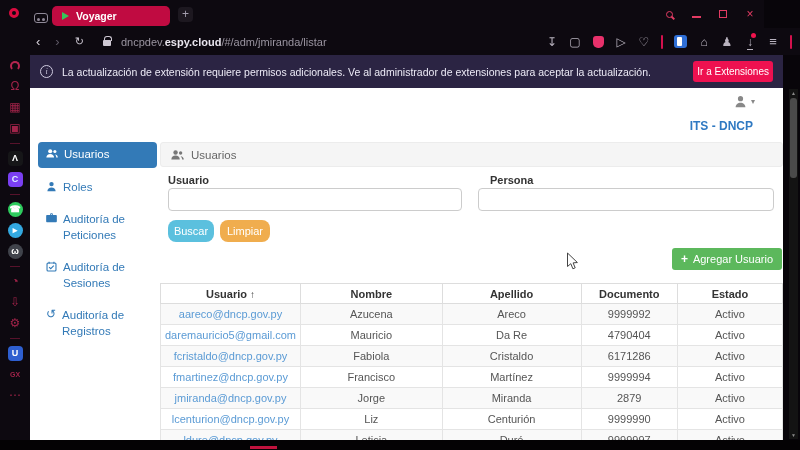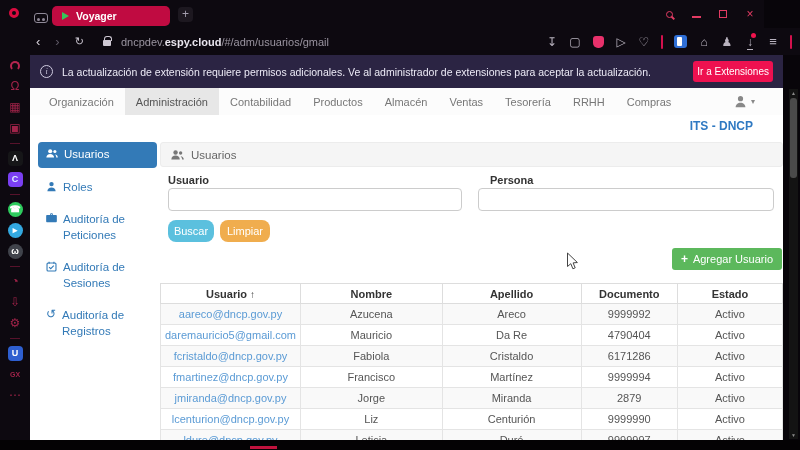--- a/index.html
+++ b/index.html
@@ -130,21 +130,21 @@
         </span>
         <span class="wc closex">×</span>
       </div>
   </div>
 
   <div id="urlbar">
     <span class="nav-ic back">‹</span>
     <span class="nav-ic fwd">›</span>
     <span class="nav-ic reload">↻</span>
     <span class="lock"></span>
-    <span id="urltext"><span class="url-dim">dncpdev.</span><span class="url-host">espy.cloud</span><span class="url-dim">/#/adm/usuarios/gmail</span></span>
+    <span id="urltext"><span class="url-dim">dncpdev.</span><span class="url-host">espy.cloud</span><span class="url-dim">/#/adm/jmiranda/listar</span></span>
     <div id="urlactions">
         <span class="act-ic">↧</span>
         <span class="act-ic">▢</span>
         <span class="act-ic">
           <span class="shield"></span>
         </span>
         <span class="act-ic">▷</span>
         <span class="act-ic">♡</span>
         <span class="vsep"></span>
         <span class="act-ic">
@@ -184,33 +184,20 @@
       <div class="strip-ic">⋯</div>
     </div>
 
   <div id="notifbar">
     <span class="info-circle">i</span>
     <span id="notiftext">La actualización de extensión requiere permisos adicionales. Ve al administrador de extensiones para aceptar la actualización.</span>
     <span id="notifbtn">Ir a Extensiones</span>
   </div>
 
   <div id="page">
-    <div id="topnav">
-      <div id="navitems">
-          <div class="nav-item">Organización</div>
-          <div class="nav-item active">Administración</div>
-          <div class="nav-item">Contabilidad</div>
-          <div class="nav-item">Productos</div>
-          <div class="nav-item">Almacén</div>
-          <div class="nav-item">Ventas</div>
-          <div class="nav-item">Tesorería</div>
-          <div class="nav-item">RRHH</div>
-          <div class="nav-item">Compras</div>
-        </div>
-    </div>
     <div id="usermenu">
       <span class="ic">
           <svg class="mini" width="13" height="13" viewBox="0 0 16 16" fill="#888">
             <circle cx="8" cy="4.5" r="3.2"></circle>
             <path d="M2 15c0-3.3 2.7-5.5 6-5.5s6 2.2 6 5.5z"></path>
           </svg>
         </span>
       <span>▾</span>
     </div>
     <div id="orglabel">ITS - DNCP</div>

